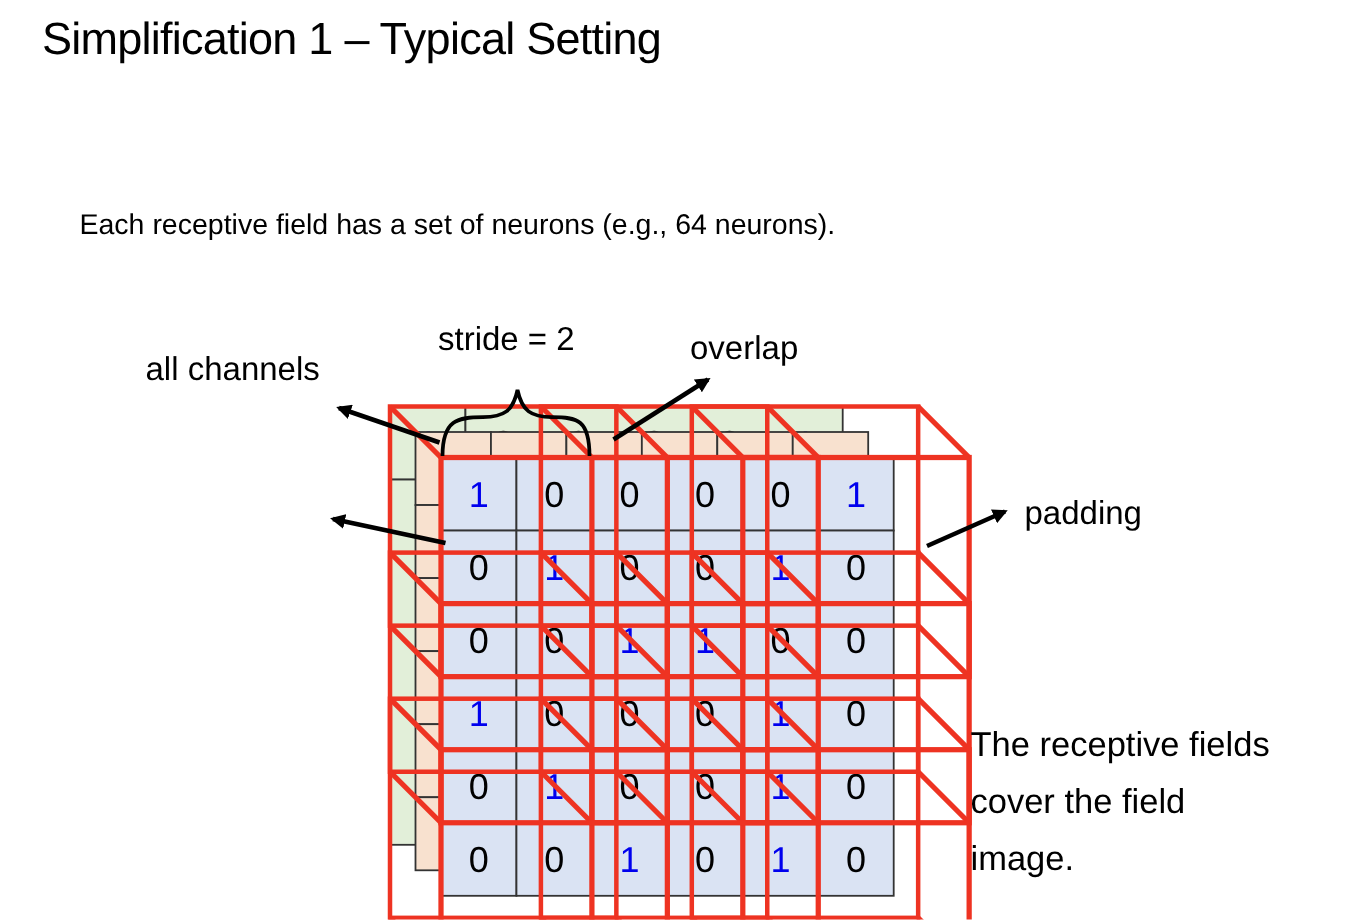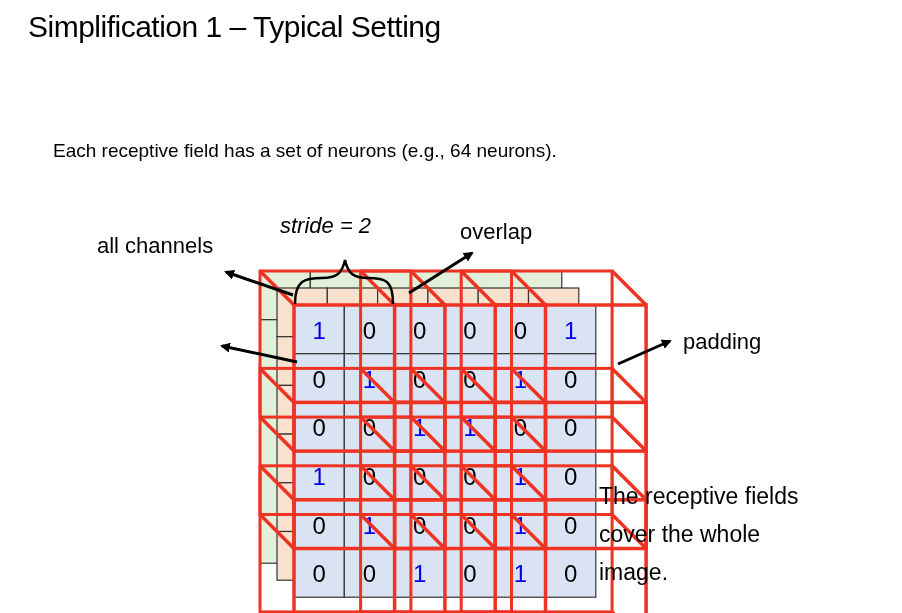--- a/index.html
+++ b/index.html
@@ -331,22 +331,22 @@
 
     <line x1="409" y1="293" x2="472" y2="253" stroke="#000" stroke-width="3" marker-end="url(#arrowhead)"></line>
 
     <line x1="618" y1="364" x2="670" y2="341" stroke="#000" stroke-width="3" marker-end="url(#arrowhead)"></line>
 
     <path d="M295,304 C295,280 305,278 322,278 C336,278 342,274 345,260 C348,274 354,278 368,278 C385,278 393,280 393,304" fill="none" stroke="#000" stroke-width="2.5"></path>
   </g>
 </svg>
 
 <div class="label" style="left:97px; top:233px;text-align:right;">all channels</div>
-<div class="label" style="left:280px; top:213px;font-style:italic;">stride = 2</div>
+<div class="label" style="left:292px; top:213px;">stride = 2</div>
 <div class="label" style="left:460px; top:219px;">overlap</div>
 <div class="label" style="left:72px; top:332px;">
 </div>
 <div class="label" style="left:683px; top:329px;">padding</div>
-<div class="label" style="left:599px; top:477px; font-size:23px; line-height:38px;">
+<div class="label" style="left:647px; top:477px; font-size:23px; line-height:38px;">
   <div>The receptive fields</div>
-  <div>cover the whole</div>
+  <div>cover the field</div>
   <div>image.</div>
 </div>
 
 </body></html>

